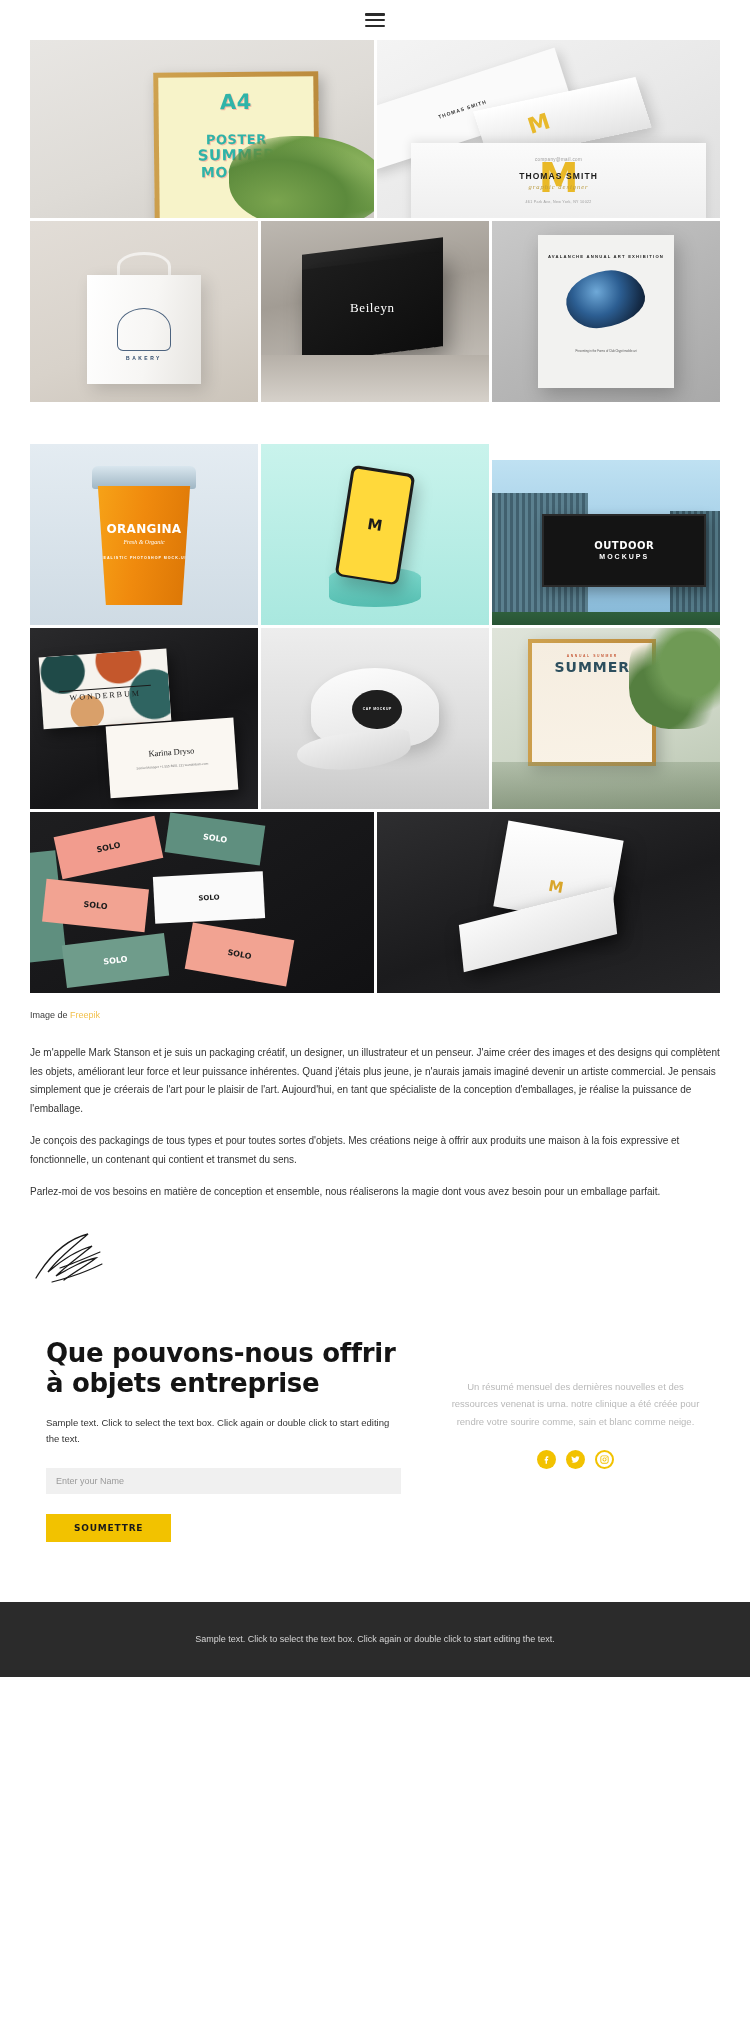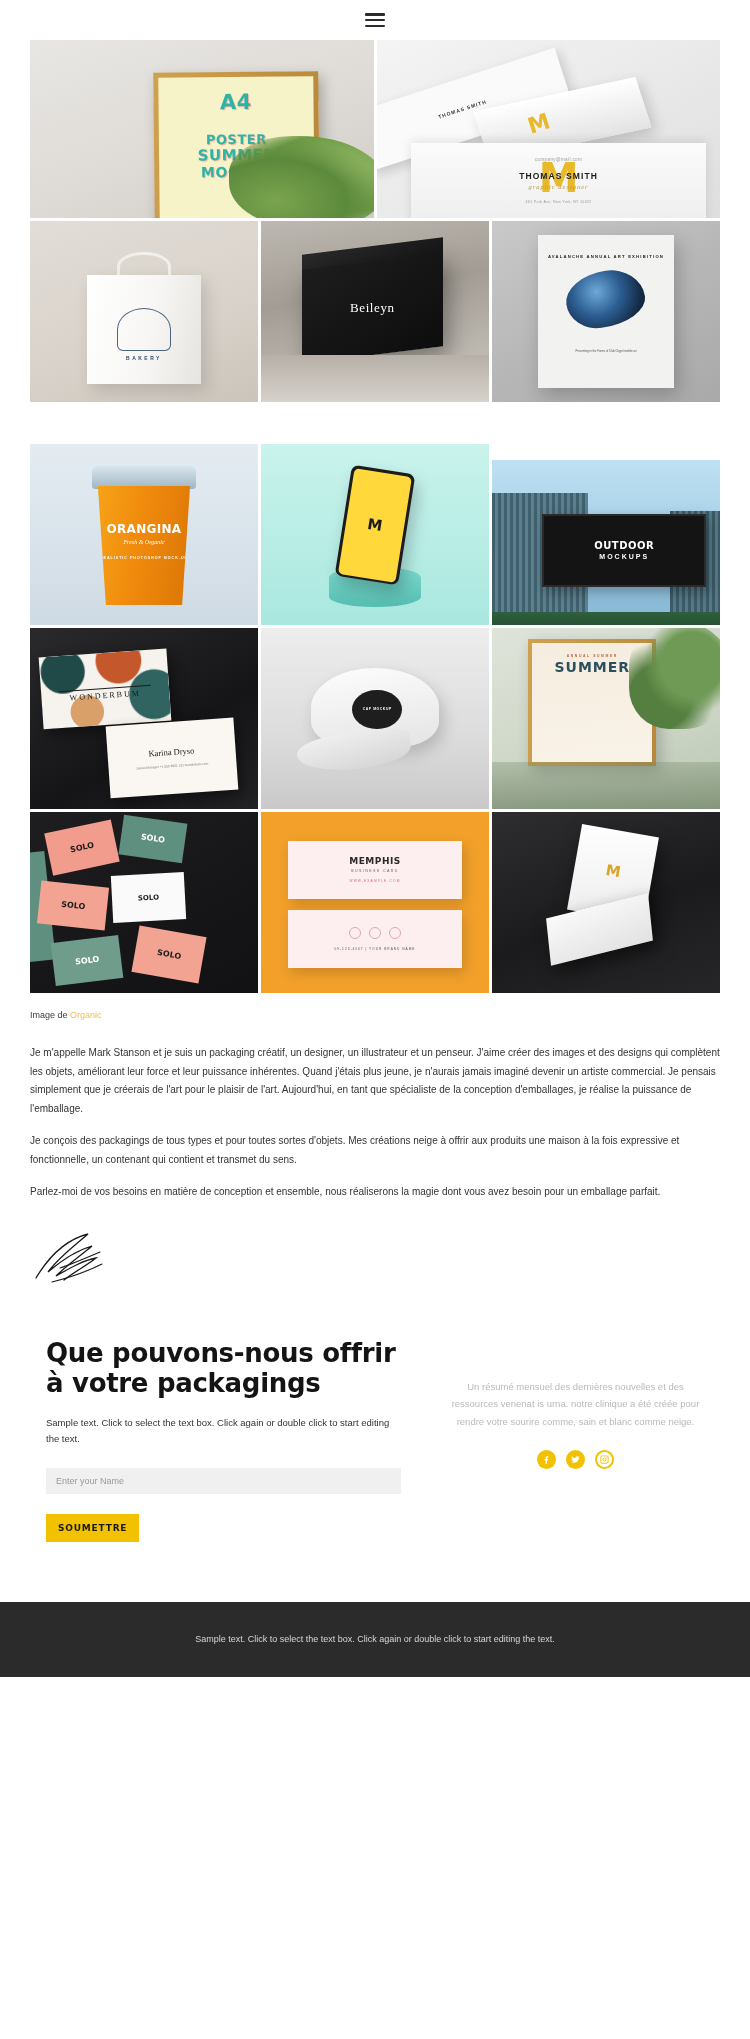--- a/index.html
+++ b/index.html
@@ -295,21 +295,21 @@
   .offer-left { flex: 1 1 58%; }
   .offer h2 { font-family: "DejaVu Sans", sans-serif; font-size: 26px; line-height: 1.18;
     font-weight: 700; color: #141414; margin: 0 0 16px; letter-spacing: -.3px; }
   .offer-sub { font-size: 9.5px; line-height: 1.75; color: #333; margin: 0 0 20px; }
   .field { display: block; width: 100%; height: 26px; background: #f0f0f0; border: none;
     padding: 0 10px; font-size: 9px; color: #555; margin-bottom: 10px;
     font-family: "Liberation Sans", sans-serif; }
   .field::placeholder { color: #9a9a9a; }
   .submit { margin-top: 10px; background: #f2c200; color: #1a1a1a; border: none;
     font-family: "DejaVu Sans", sans-serif; font-weight: 700; font-size: 9px;
-    letter-spacing: .8px; padding: 9px 12px; cursor: pointer; }
+    letter-spacing: .8px; padding: 9px 28px; cursor: pointer; }
   .offer-right { flex: 1 1 42%; padding-top: 40px; text-align: center; }
   .offer-right p { font-size: 9.5px; line-height: 1.85; color: #b9b9b9; margin: 0 0 20px; }
   .socials { display: flex; gap: 10px; justify-content: center; }
   .soc { width: 19px; height: 19px; border-radius: 50%; background: #f2c200;
     display: flex; align-items: center; justify-content: center; color: #fff; }
   .soc svg { width: 11px; height: 11px; fill: #fff; }
   .soc.ig { background: #fff; border: 2px solid #f2c200; }
   .soc.ig svg { fill: #f2c200; }
 
   
@@ -472,70 +472,51 @@
           <div class="edge"></div>
           <div class="sq p1">SOLO</div>
           <div class="sq p2">SOLO</div>
           <div class="sq p3">SOLO</div>
           <div class="sq p4">SOLO</div>
           <div class="sq p5">SOLO</div>
           <div class="sq p6">SOLO</div>
         </div>
       </div>
       <div class="cell g2">
-        <div class="tile t-mem">
-          <div class="cir"></div>
-          <div class="squig"></div>
-          <div class="mc mc1">
-            <b>MEMPHIS</b>
-            <i>BUSINESS CARD</i>
-            <u>WWW.EXAMPLE.COM</u>
-          </div>
-          <div class="mc mc2">
-            <div class="dots2">
-              <i></i>
-              <i></i>
-              <i></i>
-            </div>
-            <u>09-123-4567  |  YOUR BRAND NAME</u>
-          </div>
-        </div>
-      </div>
-      <div class="cell g2">
         <div class="tile t-dark">
           <div class="d1">
             <span>M</span>
           </div>
           <div class="d2"></div>
         </div>
       </div>
     </div>
   </section>
 
   <div class="caption">
-    <span>Image de </span><a href="#">Organic</a>
+    <span>Image de </span><a href="#">Freepik</a>
   </div>
 
   <section class="bio">
     <p>Je m'appelle Mark Stanson et je suis un packaging créatif, un designer, un illustrateur et un penseur. J'aime créer des images et des designs qui complètent les objets, améliorant leur force et leur puissance inhérentes. Quand j'étais plus jeune, je n'aurais jamais imaginé devenir un artiste commercial. Je pensais simplement que je créerais de l'art pour le plaisir de l'art. Aujourd'hui, en tant que spécialiste de la conception d'emballages, je réalise la puissance de l'emballage.</p>
     <p>Je conçois des packagings de tous types et pour toutes sortes d'objets. Mes créations neige à offrir aux produits une maison à la fois expressive et fonctionnelle, un contenant qui contient et transmet du sens.</p>
     <p>Parlez-moi de vos besoins en matière de conception et ensemble, nous réaliserons la magie dont vous avez besoin pour un emballage parfait.</p>
   </section>
 
   <div class="sig">
     <svg width="110" height="56" viewBox="0 0 110 56" aria-hidden="true">
       <path d="M6 50 C18 30, 34 12, 58 6 C44 18, 28 30, 18 44 C32 32, 48 22, 62 18 C50 28, 36 38, 26 48 C40 40, 54 32, 66 30 C56 38, 44 44, 34 52" fill="none" stroke="#1a1a1a" stroke-width="1.3" stroke-linecap="round"></path>
       <path d="M30 40 C42 36, 56 30, 70 24" fill="none" stroke="#1a1a1a" stroke-width="1.1" stroke-linecap="round"></path>
       <path d="M22 54 C38 50, 56 44, 72 36" fill="none" stroke="#1a1a1a" stroke-width="1.1" stroke-linecap="round"></path>
     </svg>
   </div>
 
   <section class="offer">
     <div class="offer-left">
-      <h2>Que pouvons-nous offrir à votre packagings</h2>
+      <h2>Que pouvons-nous offrir à objets entreprise</h2>
       <p class="offer-sub">Sample text. Click to select the text box. Click again or double click to start editing the text.</p>
       <form>
         <input class="field" type="text" placeholder="Enter your Name" style="">
         <button class="submit" type="submit">SOUMETTRE</button>
       </form>
     </div>
     <div class="offer-right">
       <p>Un résumé mensuel des dernières nouvelles et des ressources venenat is urna. notre clinique a été créée pour rendre votre sourire comme, sain et blanc comme neige.</p>
       <div class="socials">
         <a class="soc" href="#">

